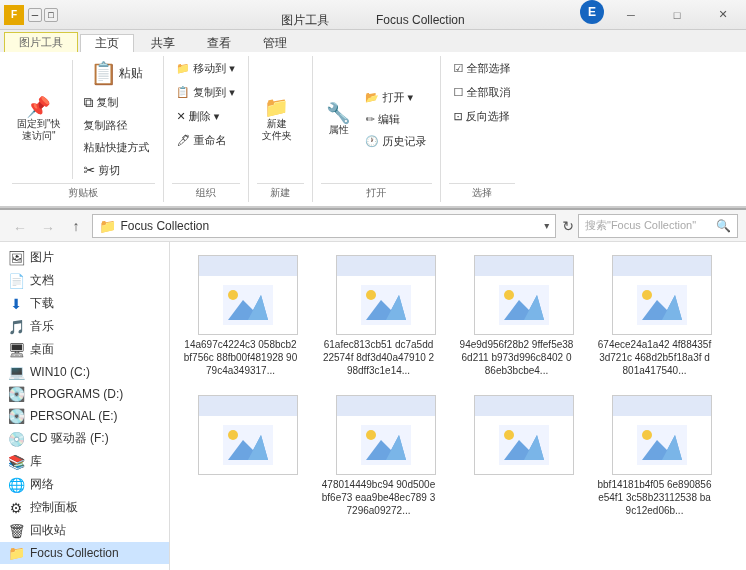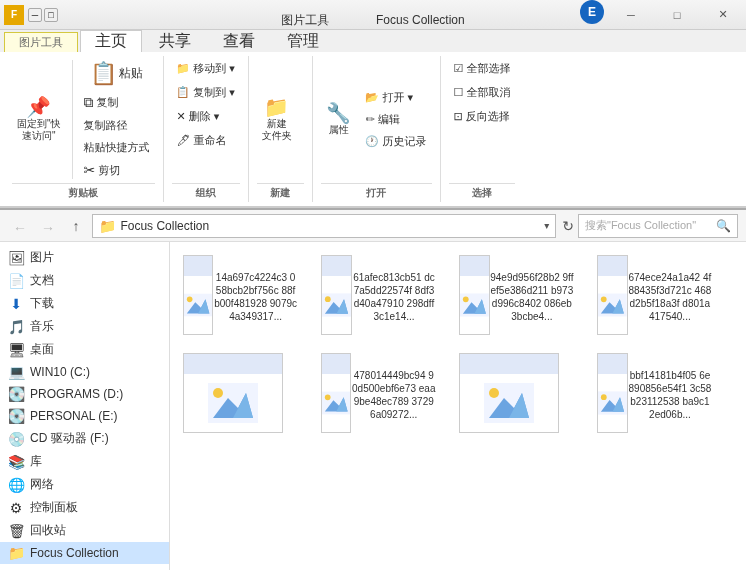--- a/index.html
+++ b/index.html
@@ -86,21 +86,20 @@
       gap: 4px;
       align-items: center;
     }
     .ribbon-group-label {
       text-align: center;
       font-size: 10px;
       color: #666;
       margin-top: 2px;
       border-top: 1px solid #ddd;
       padding-top: 2px;
-      font-weight: bold;
     }
     .ribbon-btn {
       display: flex;
       flex-direction: column;
       align-items: center;
       justify-content: center;
       padding: 2px 4px;
       cursor: pointer;
       border: 1px solid transparent;
       border-radius: 2px;
@@ -229,22 +228,22 @@
       flex-direction: column;
     }
     .file-grid {
       display: grid;
       grid-template-columns: repeat(4, 130px);
       gap: 8px;
     }
     .file-item {
       width: 125px;
       display: flex;
-      flex-direction: row;
-      align-items: center;
+      flex-direction: column;
+      align-items: flex-end;
       cursor: pointer;
       padding: 4px;
       border: 1px solid transparent;
       border-radius: 2px;
     }
     .file-thumb {
       width: 100px;
       height: 80px;
       border: 1px solid #ccc;
       background: #f8f8f8;
@@ -280,21 +279,21 @@
 
     
     .sidebar::-webkit-scrollbar, .file-area::-webkit-scrollbar { width: 12px; }
     .sidebar::-webkit-scrollbar-track, .file-area::-webkit-scrollbar-track { background: #f0f0f0; }
     .sidebar::-webkit-scrollbar-thumb, .file-area::-webkit-scrollbar-thumb { background: #c0c0c0; border: 2px solid #f0f0f0; }
     .normal-tab {
       background: #f0f0f0;
       border: 1px solid transparent;
       border-bottom: none;
       padding: 0 14px;
-      font-size: 16px;
+      font-size: 12px;
       color: #333;
       cursor: pointer;
       margin-right: 2px;
     }
     .normal-tab.active {
       background: white;
       border-color: #ccc;
     }
 
     .divider-v {

